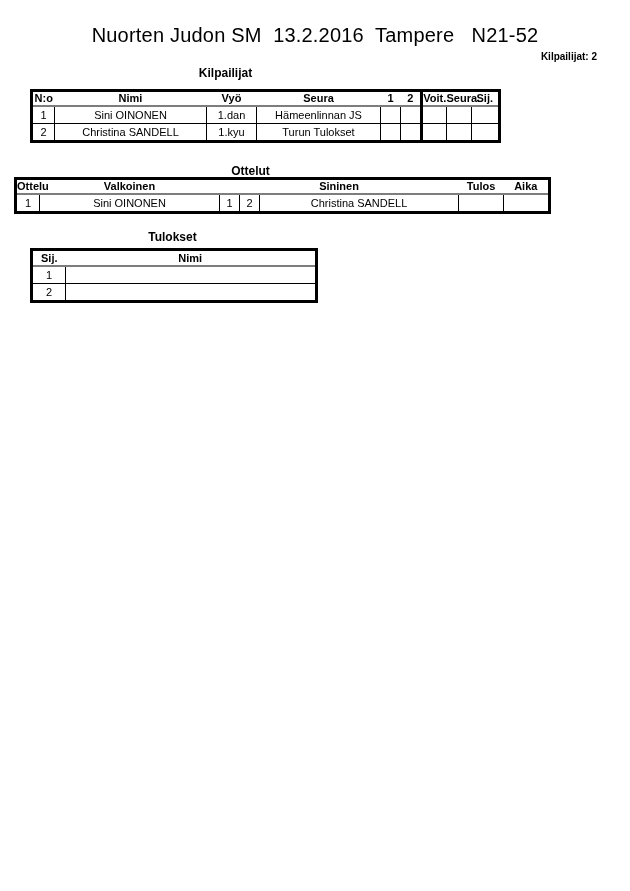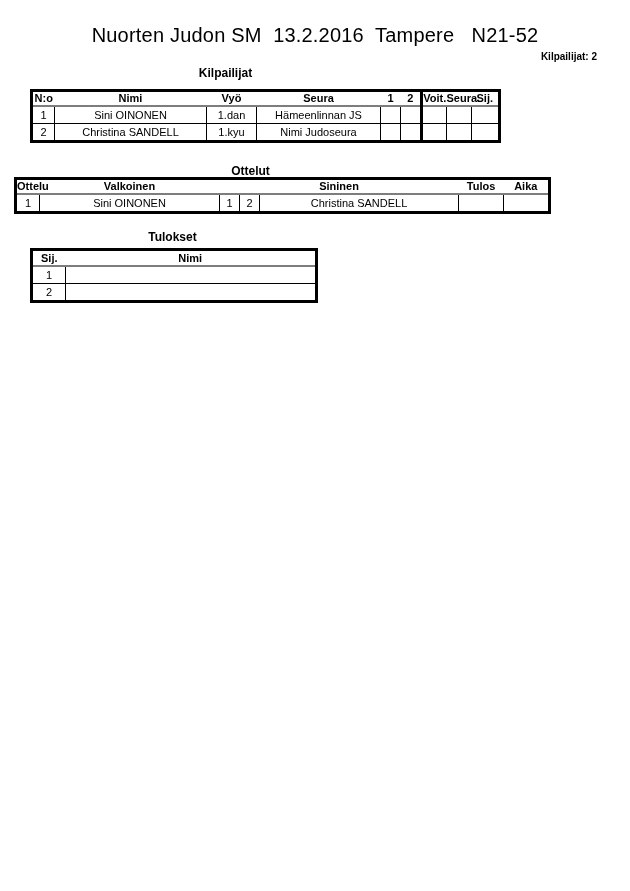--- a/index.html
+++ b/index.html
@@ -99,21 +99,21 @@
       <td></td>
       <td></td>
       <td class="thickL"></td>
       <td></td>
       <td></td>
     </tr>
     <tr>
       <td>2</td>
       <td class="pl">Christina SANDELL</td>
       <td class="pl6">1.kyu</td>
-      <td class="pl6">Nimi Judoseura</td>
+      <td class="pl6">Turun Tulokset</td>
       <td></td>
       <td></td>
       <td class="thickL"></td>
       <td></td>
       <td></td>
     </tr>
   </tbody>
 </table>
 
 <div class="section-title" id="title-matches">Ottelut</div>

